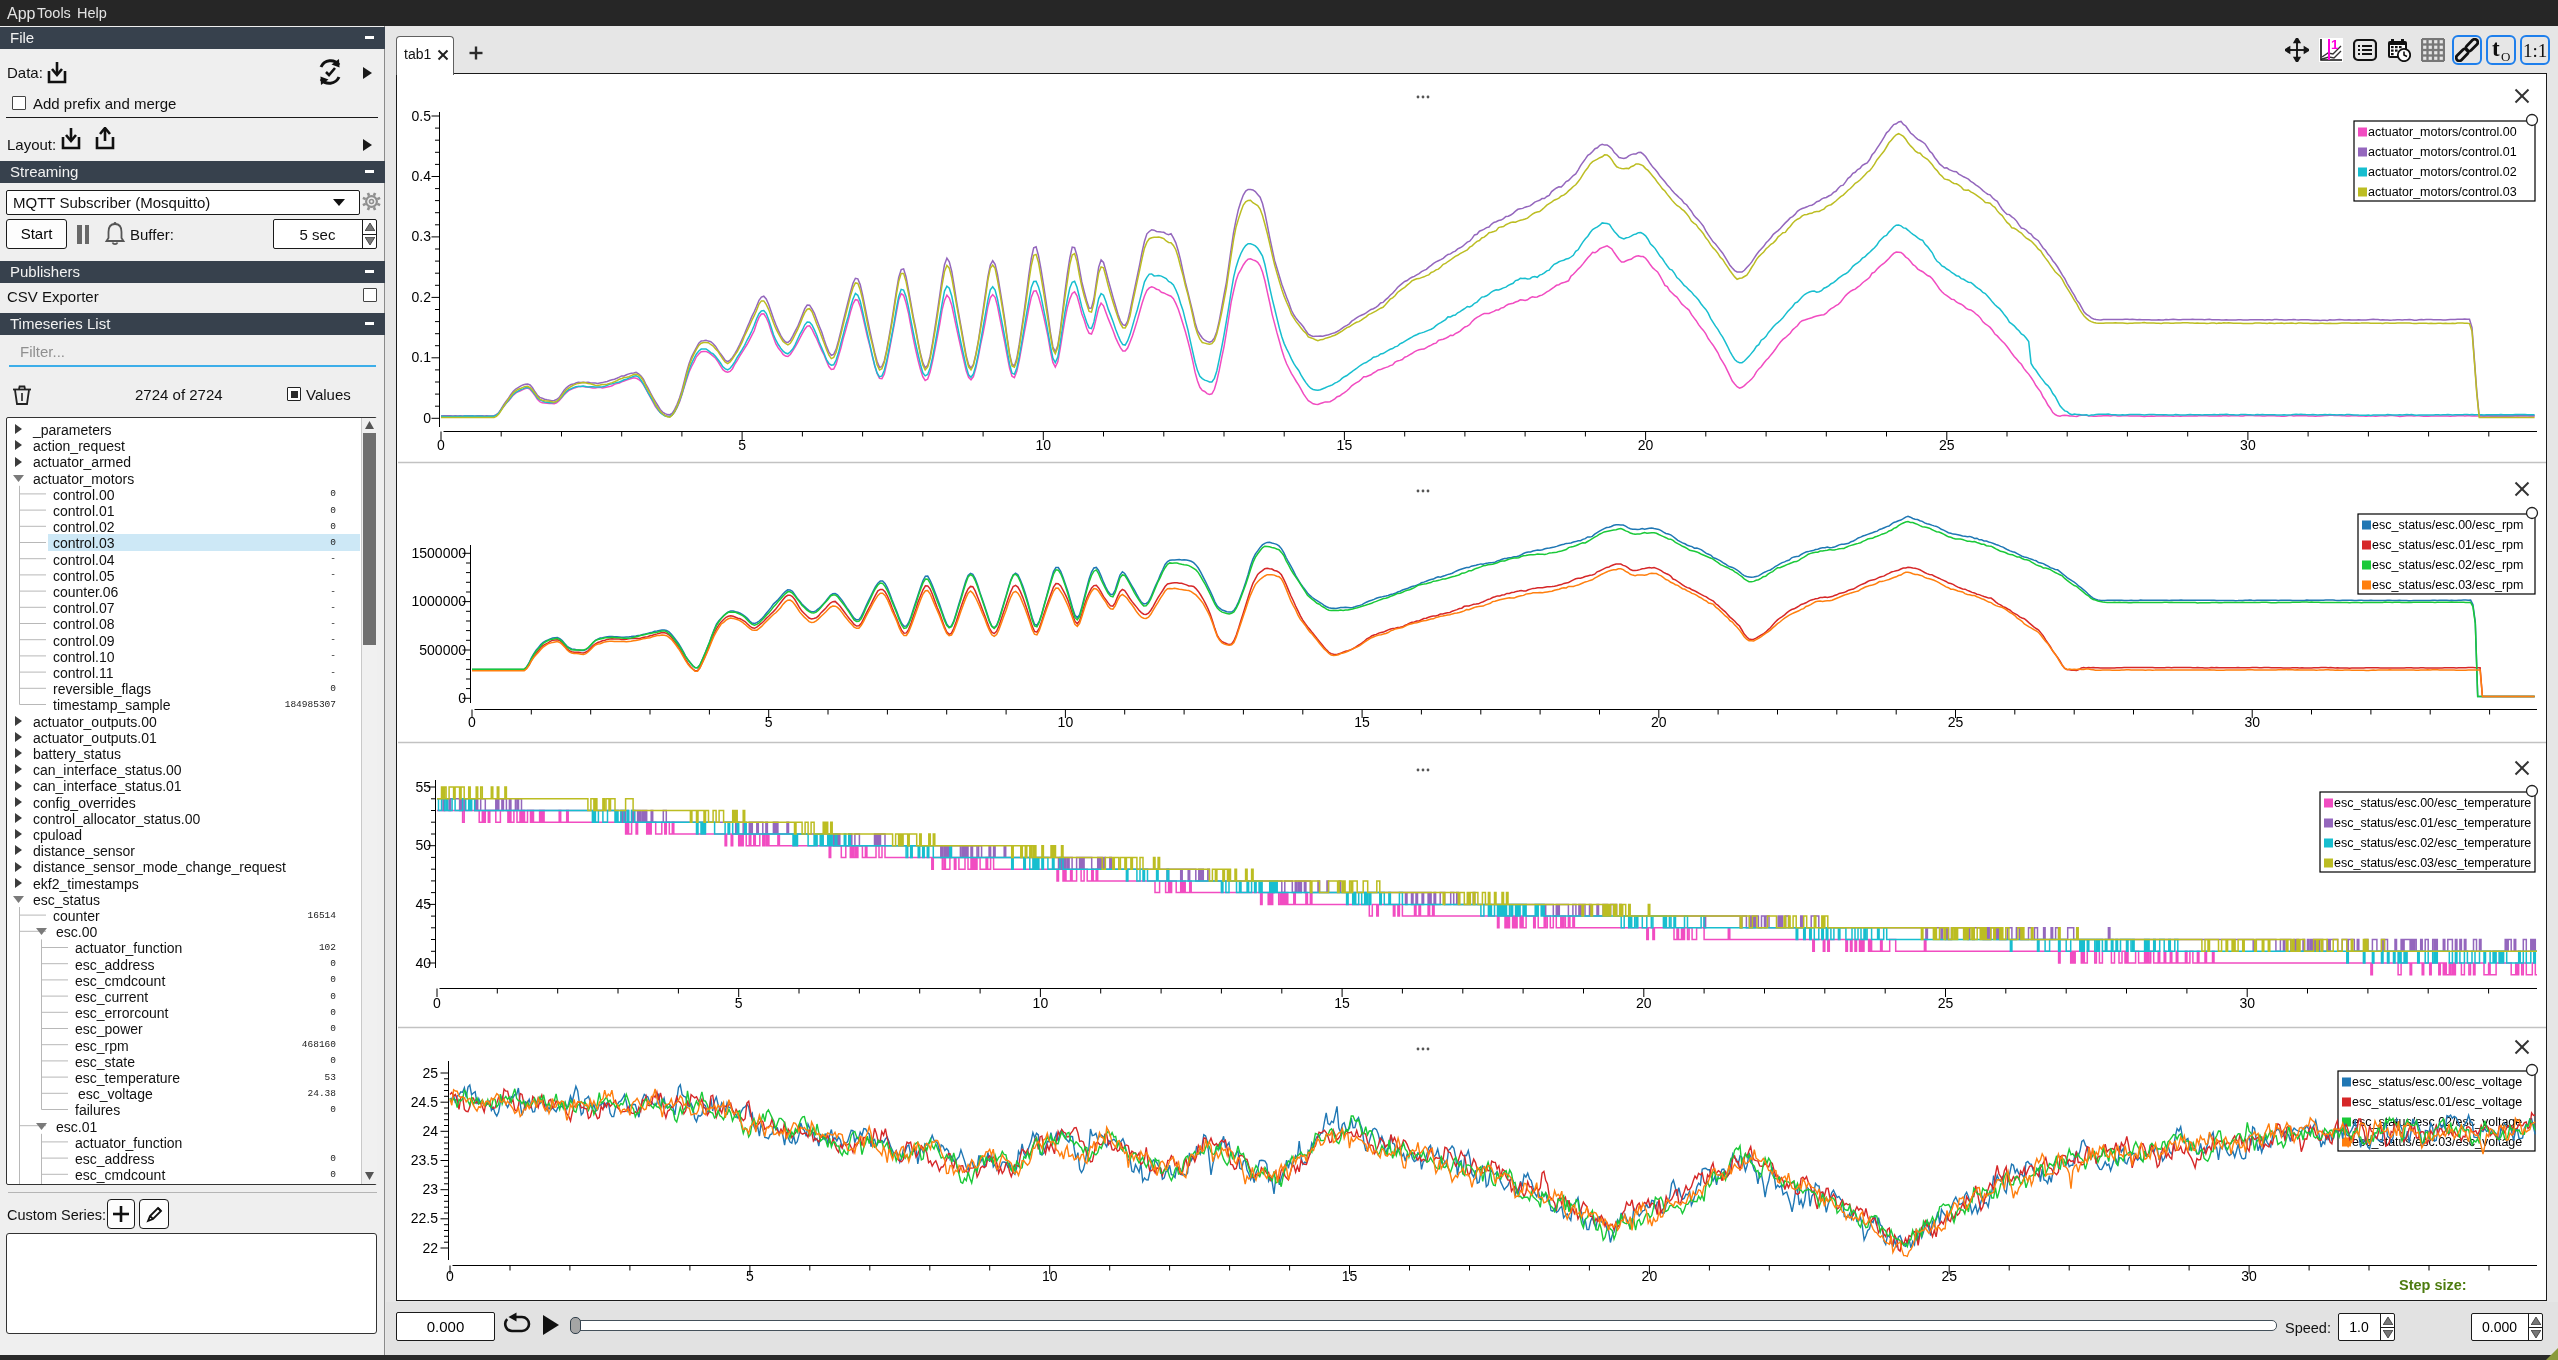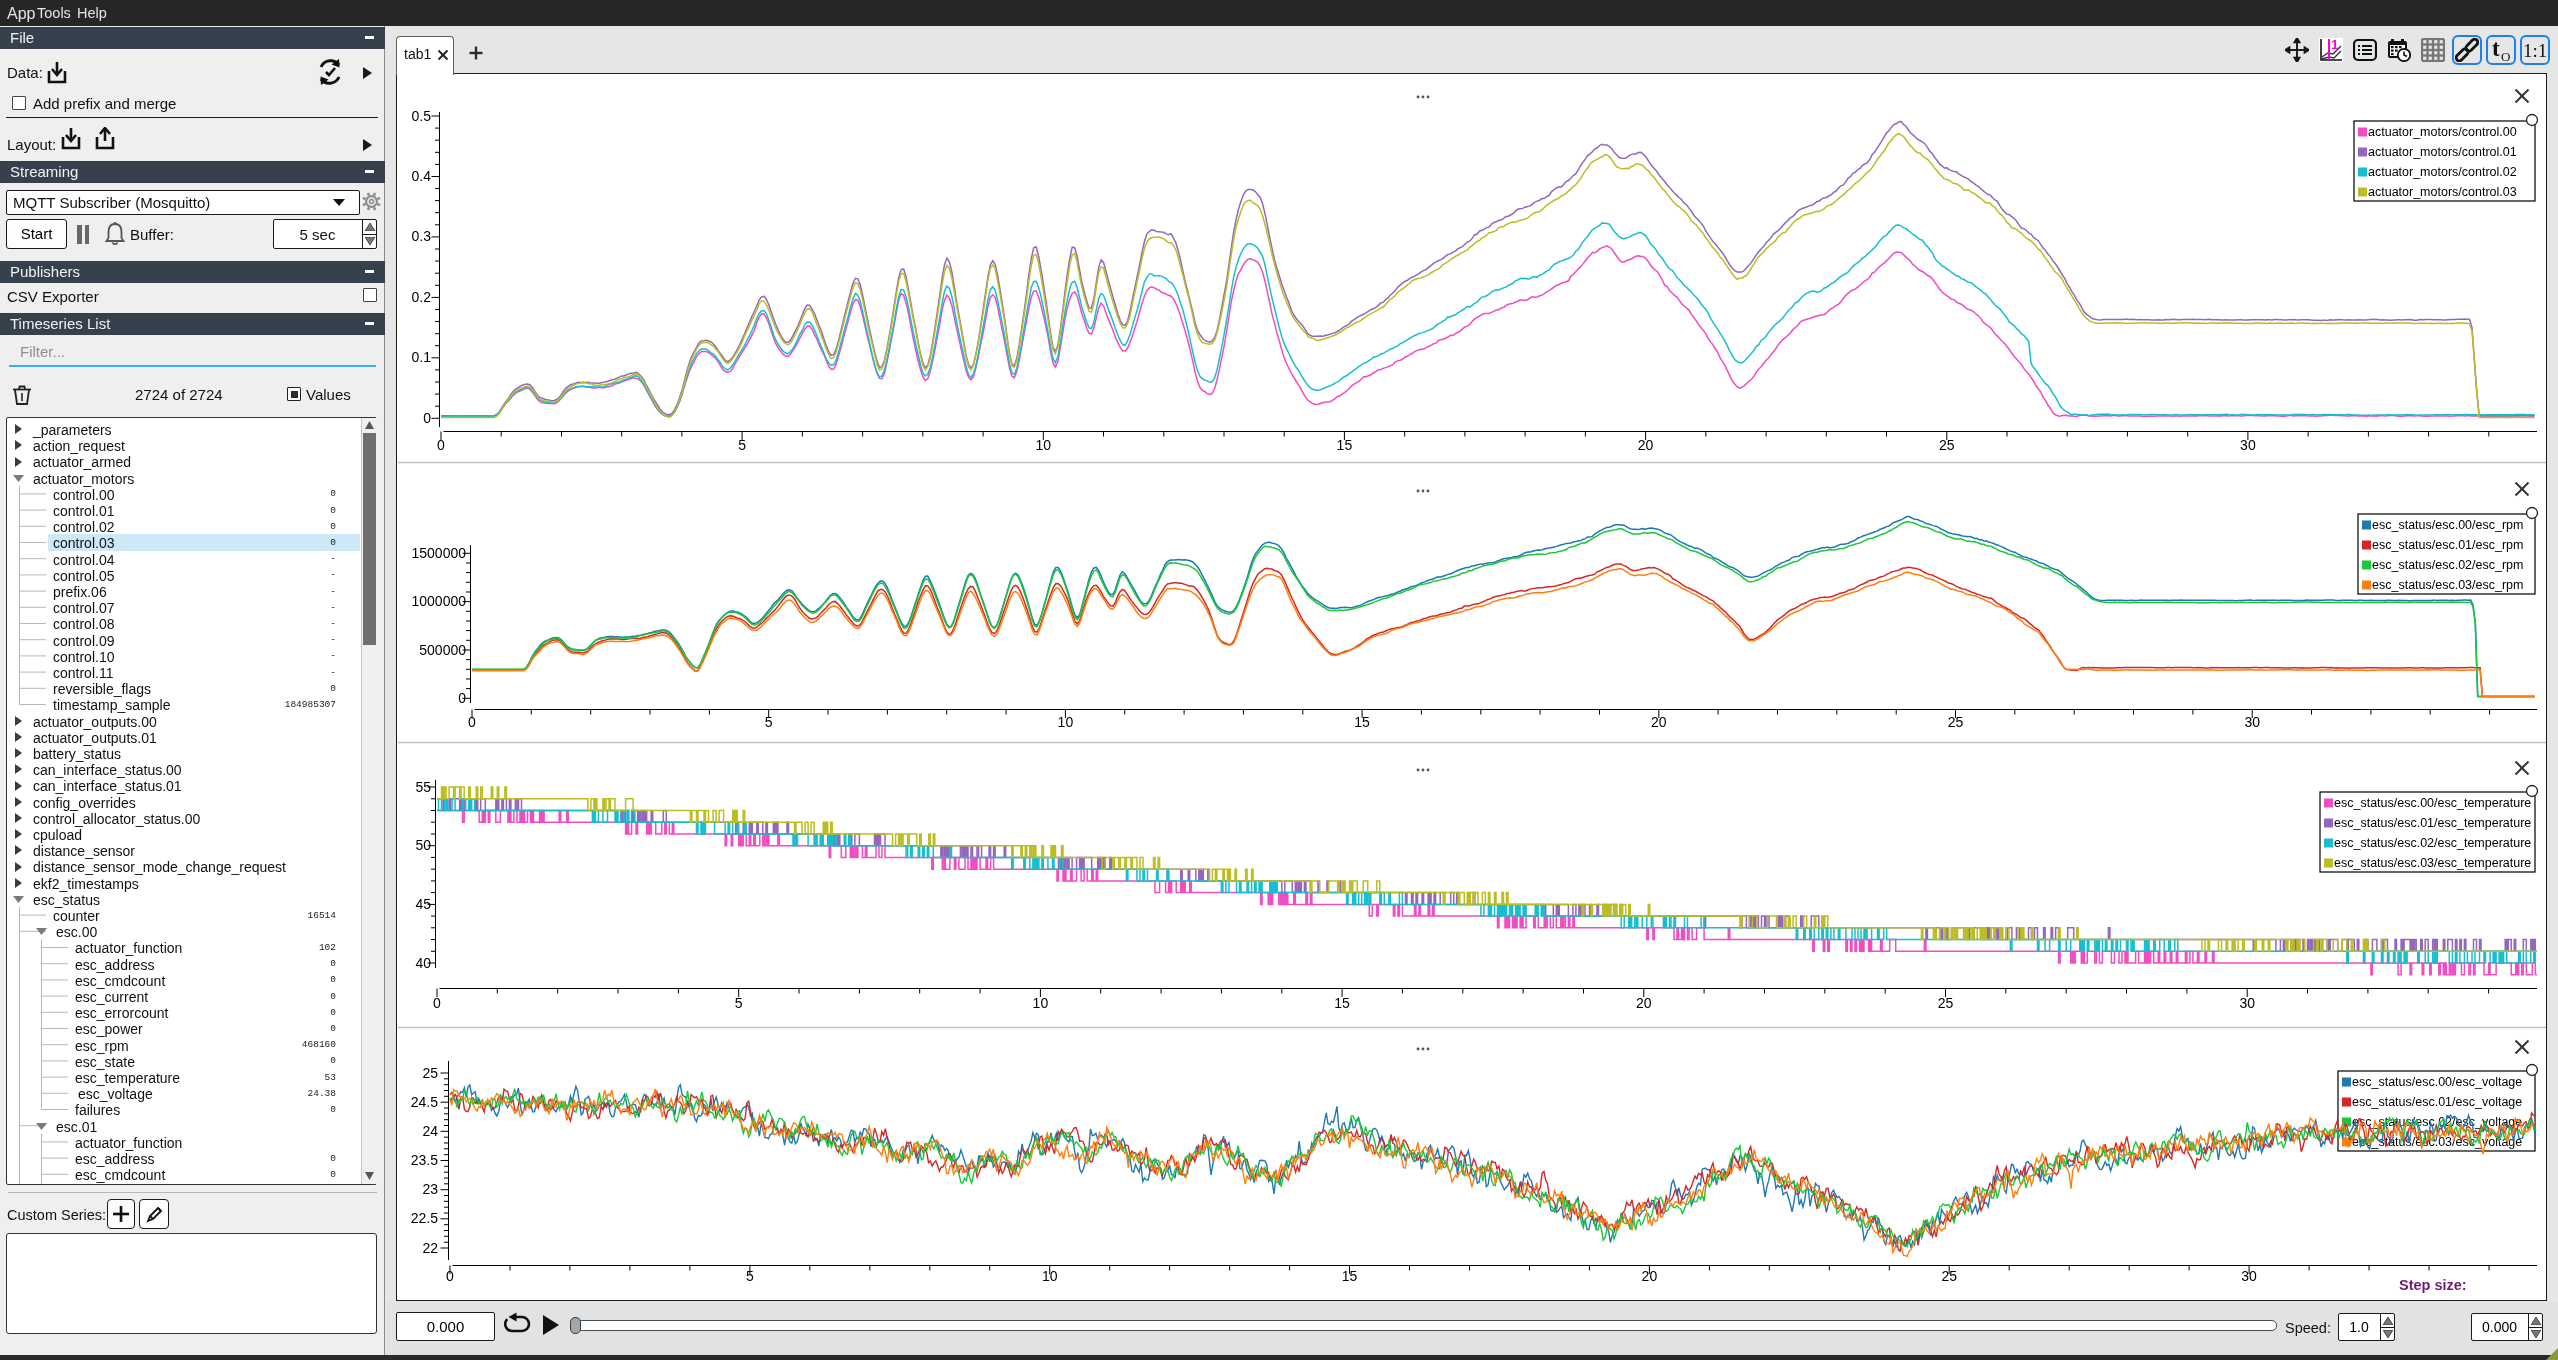--- a/index.html
+++ b/index.html
@@ -174,21 +174,21 @@
       <div class="tval" style="top:504.5px">0</div>
       <div class="trow" style="left:53px;top:519.2px">control.02</div>
       <div class="tval" style="top:520.7px">0</div>
       <div style="position:absolute;left:48px;top:534.4px;width:312px;height:16.2px;background:#cde8f6"></div>
       <div class="trow" style="left:53px;top:535.4px">control.03</div>
       <div class="tval" style="top:536.9px">0</div>
       <div class="trow" style="left:53px;top:551.6px">control.04</div>
       <div class="tval" style="top:553.1px">-</div>
       <div class="trow" style="left:53px;top:567.8px">control.05</div>
       <div class="tval" style="top:569.3px">-</div>
-      <div class="trow" style="left:53px;top:584.0px">prefix.06</div>
+      <div class="trow" style="left:53px;top:584.0px">counter.06</div>
       <div class="tval" style="top:585.5px">-</div>
       <div class="trow" style="left:53px;top:600.2px">control.07</div>
       <div class="tval" style="top:601.7px">-</div>
       <div class="trow" style="left:53px;top:616.4px">control.08</div>
       <div class="tval" style="top:617.9px">-</div>
       <div class="trow" style="left:53px;top:632.6px">control.09</div>
       <div class="tval" style="top:634.1px">-</div>
       <div class="trow" style="left:53px;top:648.8px">control.10</div>
       <div class="tval" style="top:650.3px">-</div>
       <div class="trow" style="left:53px;top:665.0px">control.11</div>
@@ -807,21 +807,21 @@
 <div style="position:absolute;left:2338px;top:1313px;width:57px;height:28px;background:#fff;border:1.3px solid #1a1a1a;border-radius:2px"></div>
 <div style="position:absolute;left:2380px;top:1313px;width:15px;height:28px;border-left:1.3px solid #1a1a1a"></div>
 <div style="position:absolute;left:2380px;top:1327.0px;width:15px;height:0;border-top:1.3px solid #1a1a1a"></div>
 <svg style="position:absolute;left:2382.5px;top:1316.92px" width="10" height="8" viewBox="0 0 10 8">
     <polygon points="5,0 10,8 0,8" fill="#777" stroke="#333" stroke-width="0.8"></polygon>
   </svg>
 <svg style="position:absolute;left:2382.5px;top:1329.8px" width="10" height="8" viewBox="0 0 10 8">
     <polygon points="0,0 10,0 5,8" fill="#777" stroke="#333" stroke-width="0.8"></polygon>
   </svg>
 <div style="position:absolute;left:2338px;top:1319px;width:42px;text-align:center;font-size:14px">1.0</div>
-<div style="position:absolute;left:2399px;top:1277px;font-size:14.5px;font-weight:bold;color:#701a75">Step size:</div>
+<div style="position:absolute;left:2399px;top:1277px;font-size:14.5px;font-weight:bold;color:#4d7c0f">Step size:</div>
 <div style="position:absolute;left:2471px;top:1313px;width:72px;height:28px;background:#fff;border:1.3px solid #1a1a1a;border-radius:2px"></div>
 <div style="position:absolute;left:2528px;top:1313px;width:15px;height:28px;border-left:1.3px solid #1a1a1a"></div>
 <div style="position:absolute;left:2528px;top:1327.0px;width:15px;height:0;border-top:1.3px solid #1a1a1a"></div>
 <svg style="position:absolute;left:2530.5px;top:1316.92px" width="10" height="8" viewBox="0 0 10 8">
     <polygon points="5,0 10,8 0,8" fill="#777" stroke="#333" stroke-width="0.8"></polygon>
   </svg>
 <svg style="position:absolute;left:2530.5px;top:1329.8px" width="10" height="8" viewBox="0 0 10 8">
     <polygon points="0,0 10,0 5,8" fill="#777" stroke="#333" stroke-width="0.8"></polygon>
   </svg>
 <div style="position:absolute;left:2471px;top:1319px;width:57px;text-align:center;font-size:14px">0.000</div>

